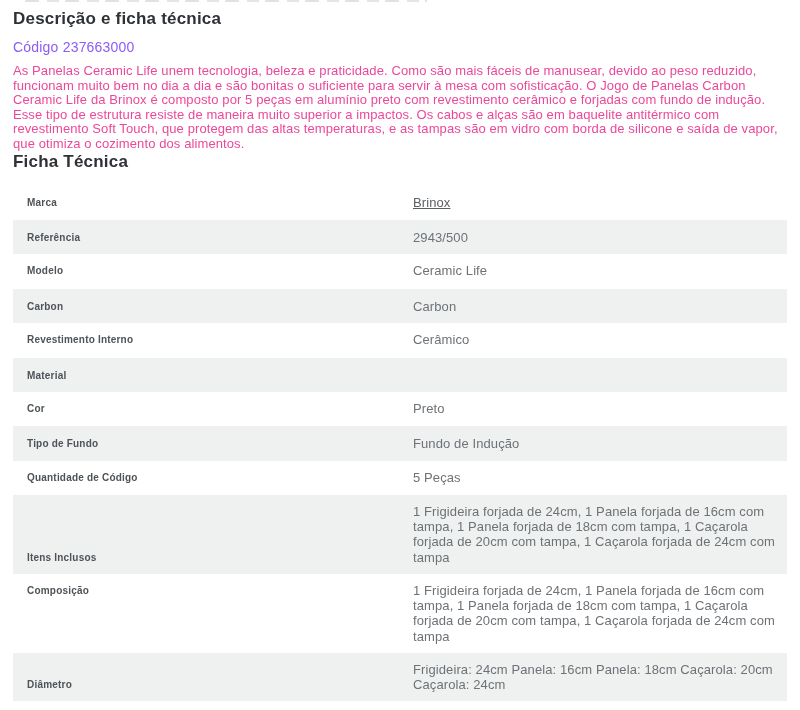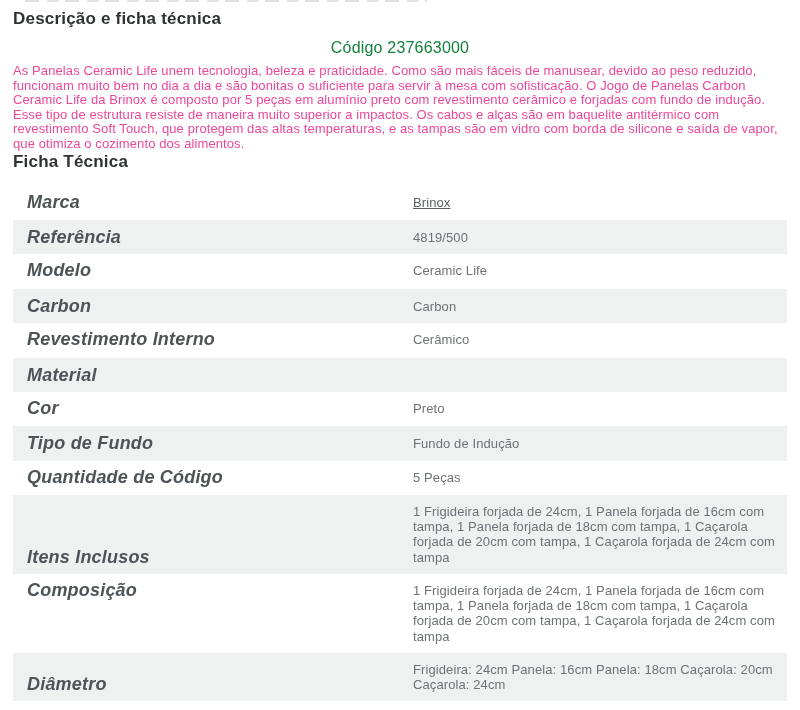--- a/index.html
+++ b/index.html
@@ -26,25 +26,24 @@
   }
   .page-title {
     font-size: 17px;
     line-height: 20px;
     font-weight: bold;
     color: #2e3135;
     letter-spacing: 0.2px;
   }
   .product-code {
     margin-top: 11px;
-    font-size: 16px;
+    font-size: 14px;
     line-height: 15px;
-    color: #15803d;
+    color: #8b5cf6;
     letter-spacing: 0.2px;
-    text-align: center;
   }
   .description {
     margin-top: 9px;
     font-size: 13px;
     line-height: 14.6px;
     color: #ec4899;
     letter-spacing: 0.1px;
   }
   .section-title {
     font-size: 17px;
@@ -64,26 +63,25 @@
     padding: 9px 0;
     background: #ffffff;
   }
   .spec-row.alt {
     background: #eff1f1;
     align-items: flex-end;
   }
   .spec-label {
     flex: 0 0 400px;
     padding-left: 14px;
-    font-size: 18px;
+    font-size: 10px;
     line-height: 15.2px;
     font-weight: bold;
     color: #4e5357;
     letter-spacing: 0.2px;
-    font-style: italic;
   }
   .spec-value {
     flex: 1 1 auto;
     max-width: 372px;
     padding-right: 2px;
     font-size: 13px;
     line-height: 15.2px;
     color: #6d7276;
     letter-spacing: 0.1px;
   }
@@ -108,21 +106,21 @@
   <h2 class="section-title">Ficha Técnica</h2>
 
   <div class="spec-table">
   <div class="spec-row">
     <div class="spec-label">Marca</div>
     <div class="spec-value"><a class="spec-link" href="#">Brinox</a></div>
   </div>
 
   <div class="spec-row alt">
     <div class="spec-label">Referência</div>
-    <div class="spec-value">4819/500</div>
+    <div class="spec-value">2943/500</div>
   </div>
 
   <div class="spec-row">
     <div class="spec-label">Modelo</div>
     <div class="spec-value">Ceramic Life</div>
   </div>
 
   <div class="spec-row alt">
     <div class="spec-label">Carbon</div>
     <div class="spec-value">Carbon</div>

